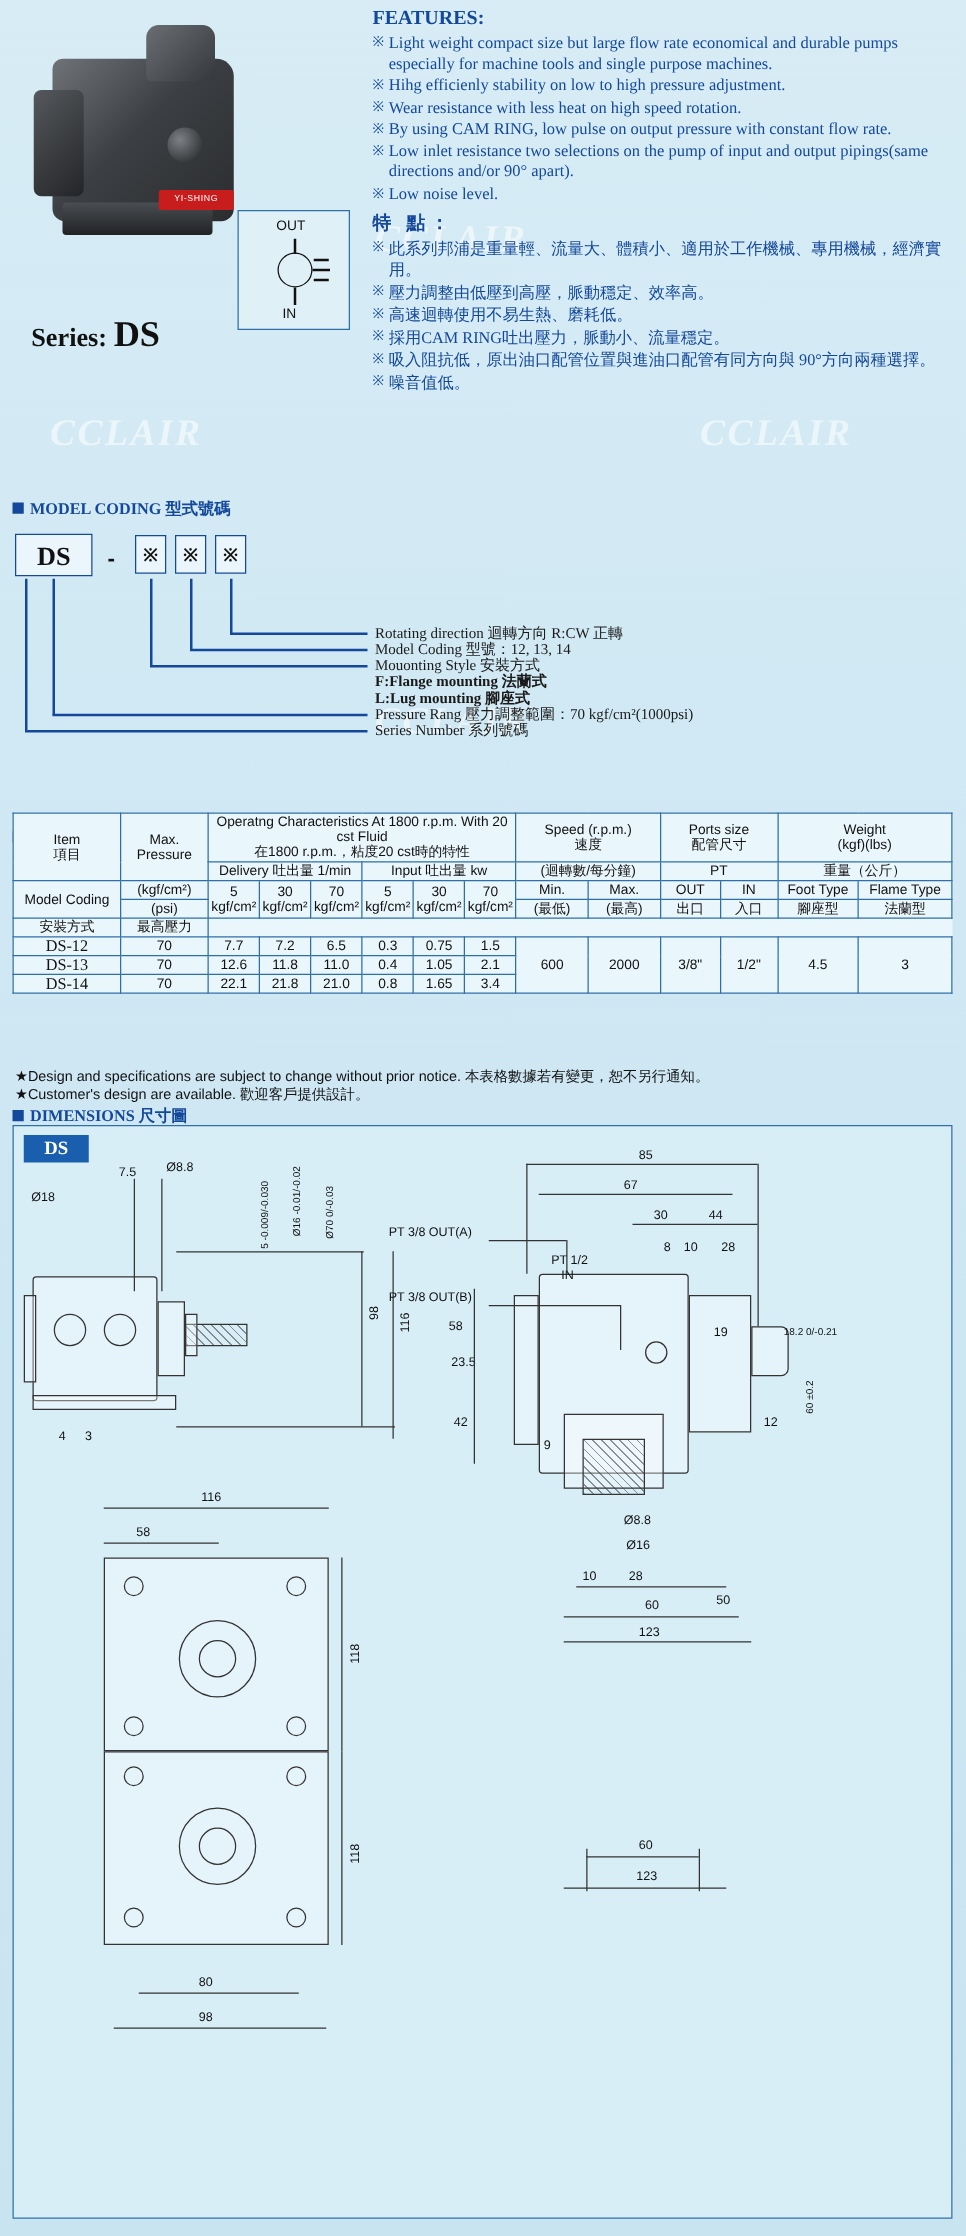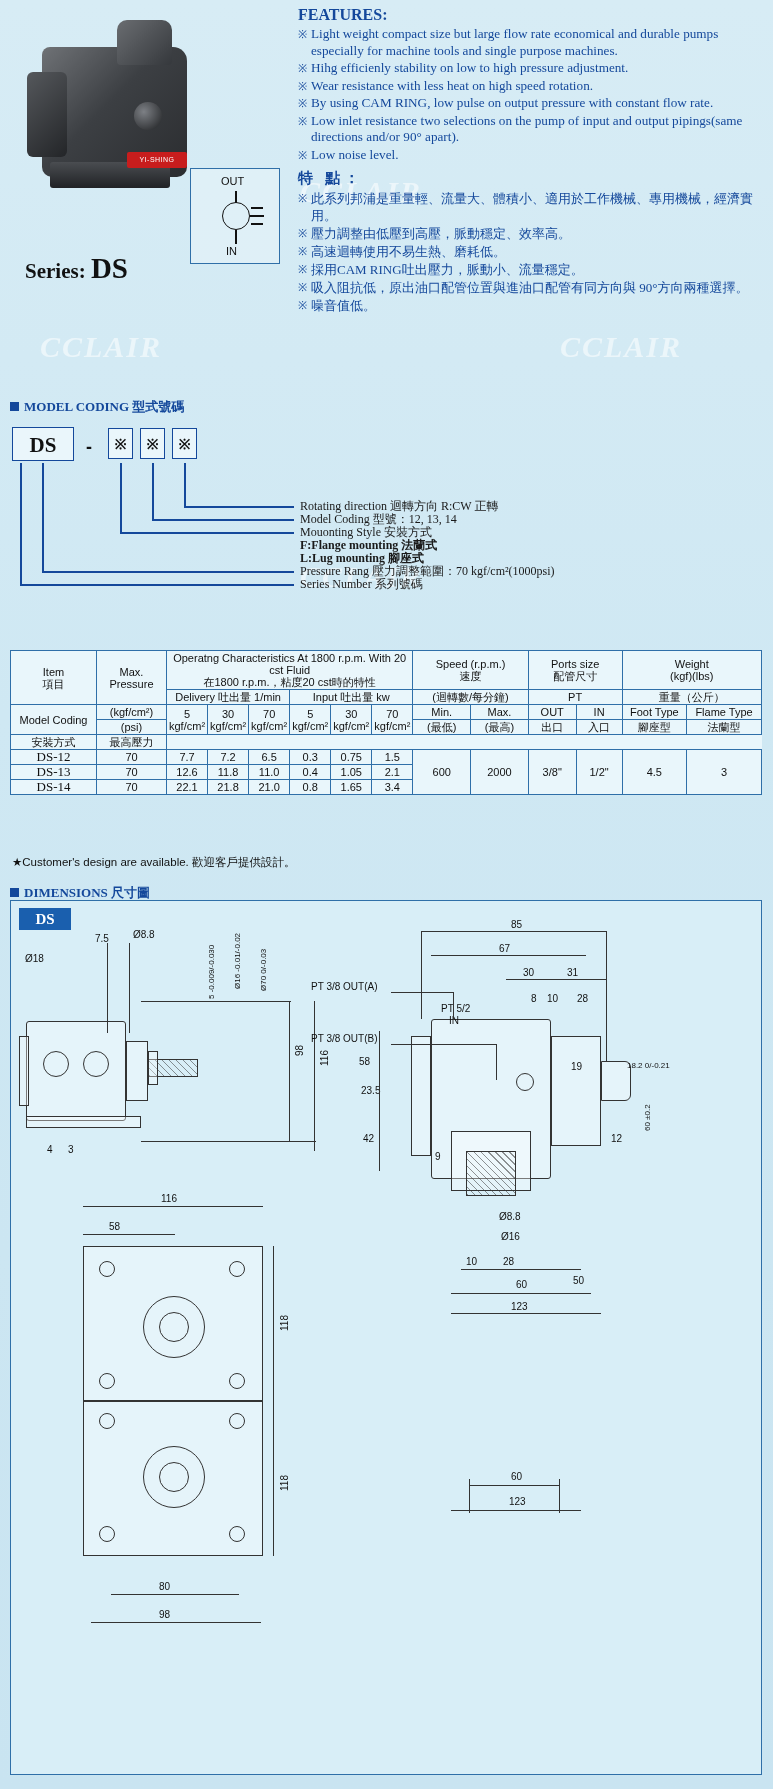--- a/index.html
+++ b/index.html
@@ -392,20 +392,21 @@
         <td>21.0</td>
         <td>0.8</td>
         <td>1.65</td>
         <td>3.4</td>
       </tr>
     </tbody>
       </table>
   </div>
 
   <div class="notes">
+    <div>★Design and specifications are subject to change without prior notice. 本表格數據若有變更，恕不另行通知。</div>
     <div>★Customer's design are available.  歡迎客戶提供設計。</div>
   </div>
 
   <div class="sec-head" style="left:10px; top:884px;">
     <span class="sq"></span><span>DIMENSIONS 尺寸圖</span>
   </div>
 
   <div class="dim-wrap">
     <div class="ds-tag">DS</div>
 
@@ -440,36 +441,36 @@
     <div class="part" style="left:400px; top:135px; width:20px; height:120px;"></div>
     <div class="part" style="left:540px; top:135px; width:50px; height:110px;"></div>
     <div class="part" style="left:590px; top:160px; width:30px; height:40px; border-radius:0 6px 6px 0;"></div>
     <div class="part" style="left:440px; top:230px; width:80px; height:60px;"></div>
     <div class="part hatch" style="left:455px; top:250px; width:50px; height:45px;"></div>
     <div class="circ" style="left:505px; top:172px; width:18px; height:18px;"></div>
 
     <div class="dtxt" style="left:500px; top:18px;">85</div>
     <div class="dtxt" style="left:488px; top:42px;">67</div>
     <div class="dtxt" style="left:512px; top:66px;">30</div>
-    <div class="dtxt" style="left:556px; top:66px;">31</div>
+    <div class="dtxt" style="left:556px; top:66px;">44</div>
     <div class="dtxt" style="left:520px; top:92px;">8</div>
     <div class="dtxt" style="left:536px; top:92px;">10</div>
     <div class="dtxt" style="left:566px; top:92px;">28</div>
     <div class="dtxt" style="left:348px; top:155px;">58</div>
     <div class="dtxt" style="left:350px; top:184px;">23.5</div>
     <div class="dtxt" style="left:352px; top:232px;text-align:center;">42</div>
     <div class="dtxt" style="left:424px; top:250px;">9</div>
     <div class="dtxt" style="left:560px; top:160px;">19</div>
     <div class="dtxt" style="left:560px; top:232px;margin-left:40px;">12</div>
     <div class="dtxt" style="left:616px; top:160px; font-size:8px;">18.2 0/-0.21</div>
     <div class="dtxt" style="left:632px; top:230px; font-size:8px; transform:rotate(-90deg); transform-origin:left top;">60 ±0.2</div>
 
     <div class="dtxt" style="left:300px; top:80px;">PT 3/8 OUT(A)</div>
     <div class="dtxt" style="left:300px; top:132px;">PT 3/8 OUT(B)</div>
-    <div class="dtxt" style="left:430px; top:102px;">PT 5/2</div>
+    <div class="dtxt" style="left:430px; top:102px;">PT 1/2</div>
     <div class="dtxt" style="left:438px; top:114px;">IN</div>
 
     <div class="dlh" style="left:380px; top:91px; width:62px;"></div>
     <div class="dlh" style="left:380px; top:143px; width:105px;"></div>
     <div class="dlv" style="left:442px; top:91px; height:28px;"></div>
     <div class="dlv" style="left:485px; top:143px; height:36px;"></div>
 
     <div class="dlh" style="left:410px; top:30px; width:185px;"></div>
     <div class="dlh" style="left:420px; top:54px; width:155px;"></div>
     <div class="dlh" style="left:495px; top:78px; width:100px;"></div>

